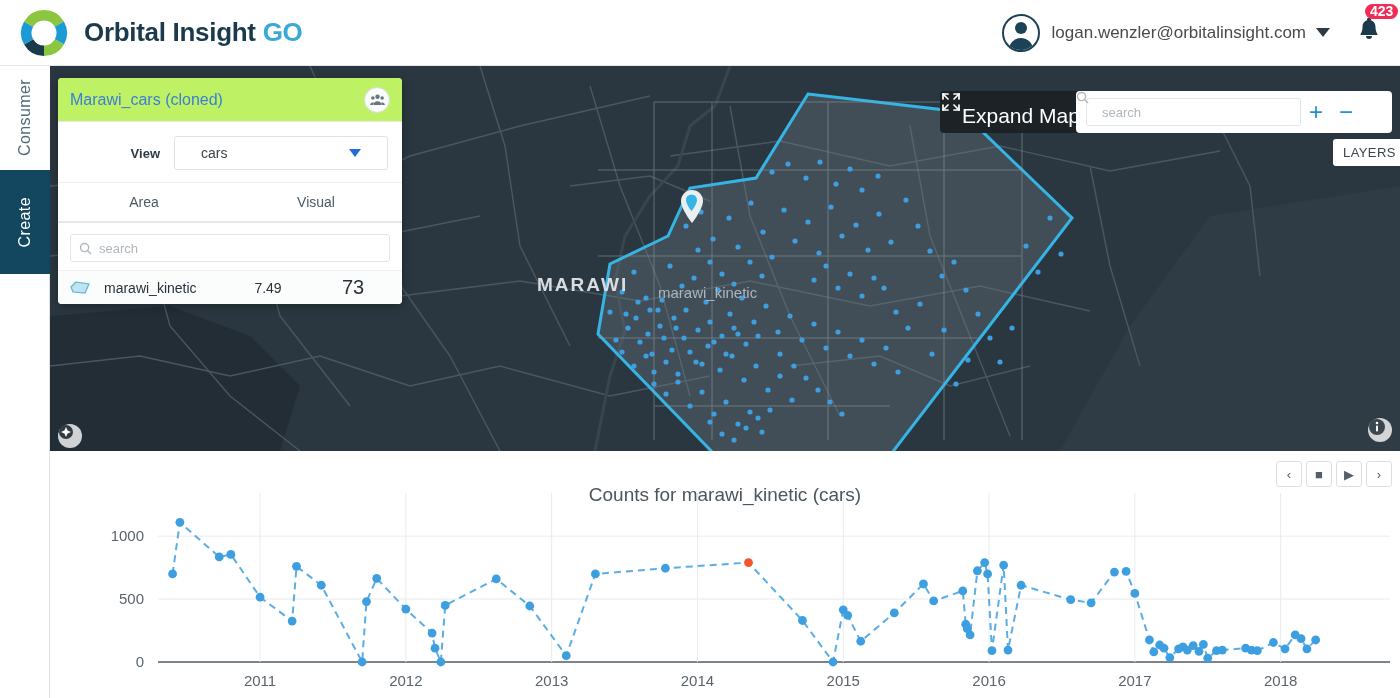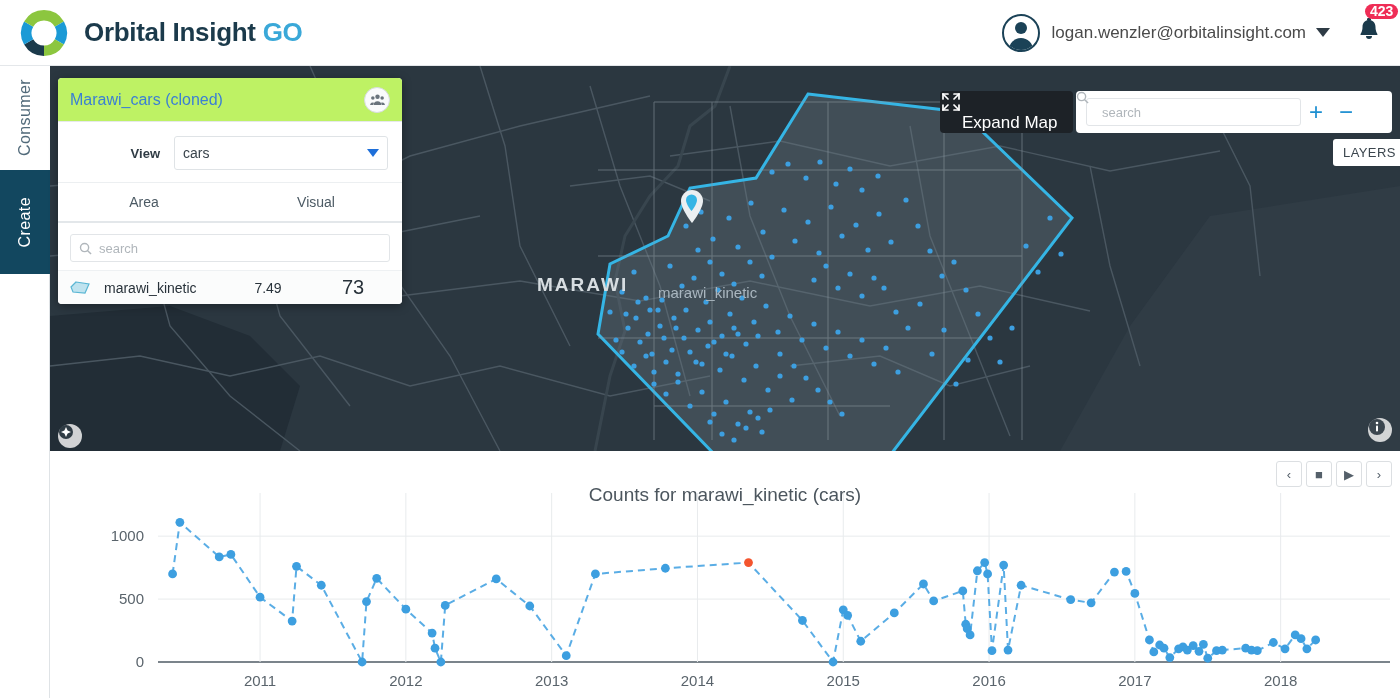--- a/index.html
+++ b/index.html
@@ -70,22 +70,22 @@
   #map {
     position: absolute; left: 50px; top: 66px; width: 1350px; height: 385px;
     background: #2b3740; overflow: hidden;
   }
   #map svg { position: absolute; left: 0; top: 0; }
 
   
   #expand-map {
     position: absolute; left: 890px; top: 25px;
     background: #1d2227; color: #fff; border-radius: 4px;
-    height: 42px; display: flex; align-items: flex-end; padding: 8px 16px 0 12px;
-    font-size: 17px; cursor: pointer;
+    height: 42px; display: flex; align-items: center; padding: 8px 16px 0 12px;
+    font-size: 21px; cursor: pointer;
   }
   #expand-map .lbl { margin-left: 10px; }
   #searchbar {
     position: absolute; left: 1026px; top: 25px; width: 316px; height: 42px;
     background: #fff; border-radius: 4px; display: flex; align-items: center;
   }
   #searchbar .field {
     margin-left: 10px; width: 215px; height: 28px; border: 1px solid #e2e5e8;
     border-radius: 3px; display: flex; align-items: center; padding-left: 8px;
   }
@@ -132,21 +132,21 @@
     border: 1px solid #d7dbdf; display: flex; align-items: center;
     justify-content: center; cursor: pointer; background: #fafbfb;
   }
   #view-row {
     display: flex; align-items: center; padding: 14px 14px 12px 14px;
     border-bottom: 1px solid #eceff1;
   }
   #view-label { font-size: 13px; font-weight: bold; color: #2f3b44; width: 88px; text-align: right; }
   #view-select {
     margin-left: 14px; flex: 1; height: 34px; border: 1px solid #dfe3e6;
-    border-radius: 3px; display: flex; align-items: center; padding: 0 8px;
+    border-radius: 3px; display: flex; align-items: center; padding: 0 26px;
     cursor: pointer;
   }
   #view-value { font-size: 14px; color: #39434b; }
   .chev {
     margin-left: auto; width: 0; height: 0;
     border-left: 6px solid transparent; border-right: 6px solid transparent;
     border-top: 8px solid #1e6fd9;
   }
   #tabs { display: flex; height: 40px; border-bottom: 1px solid #e3e7ea; }
   .tab {

